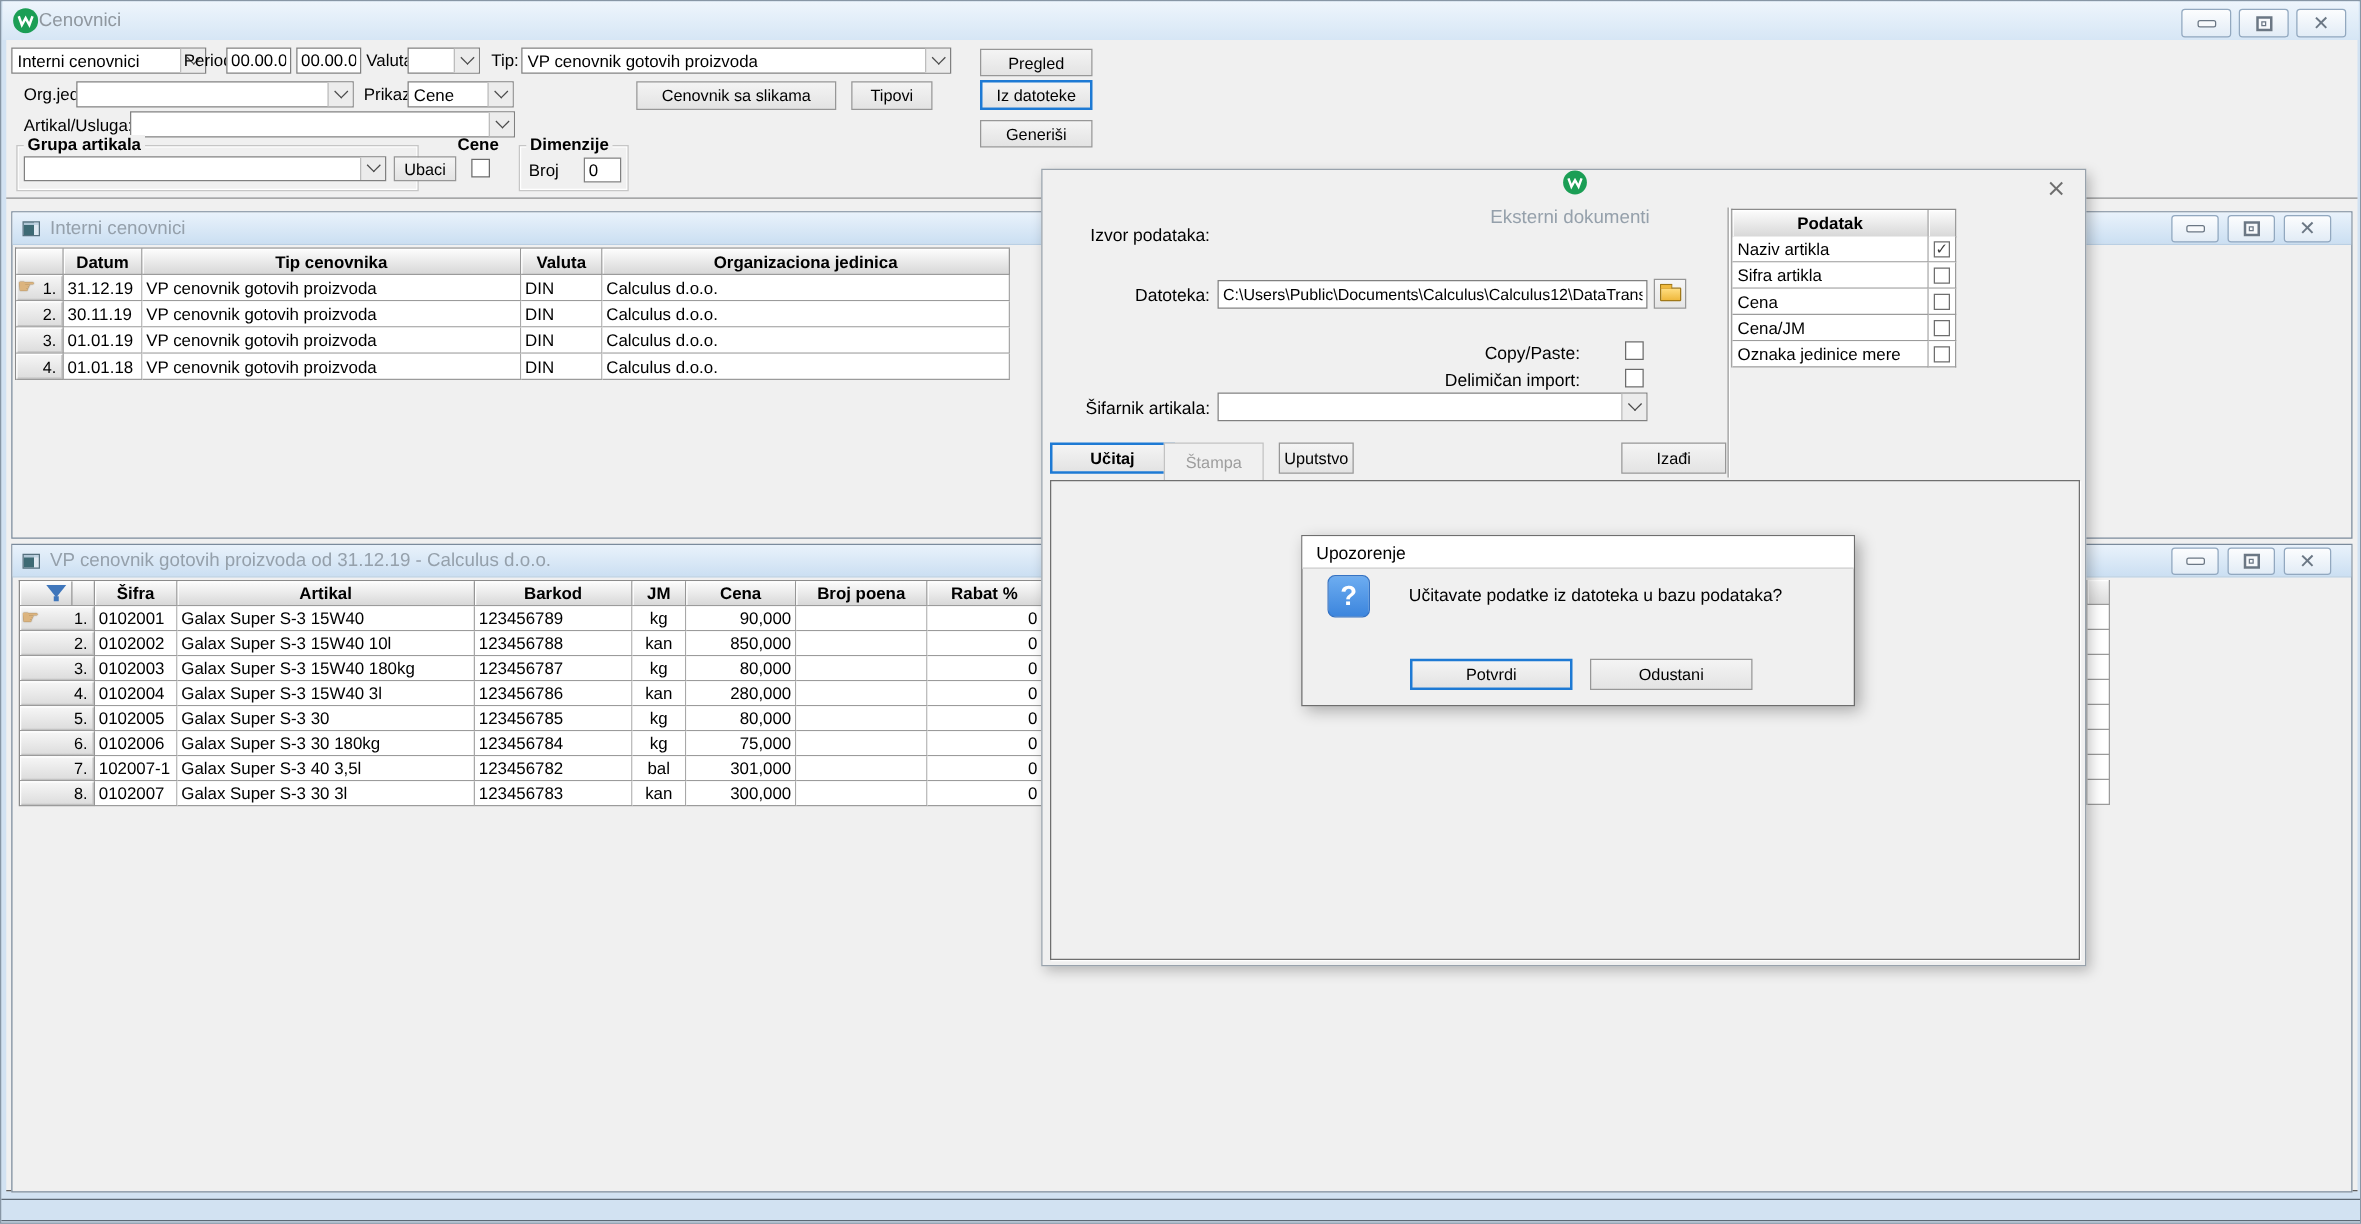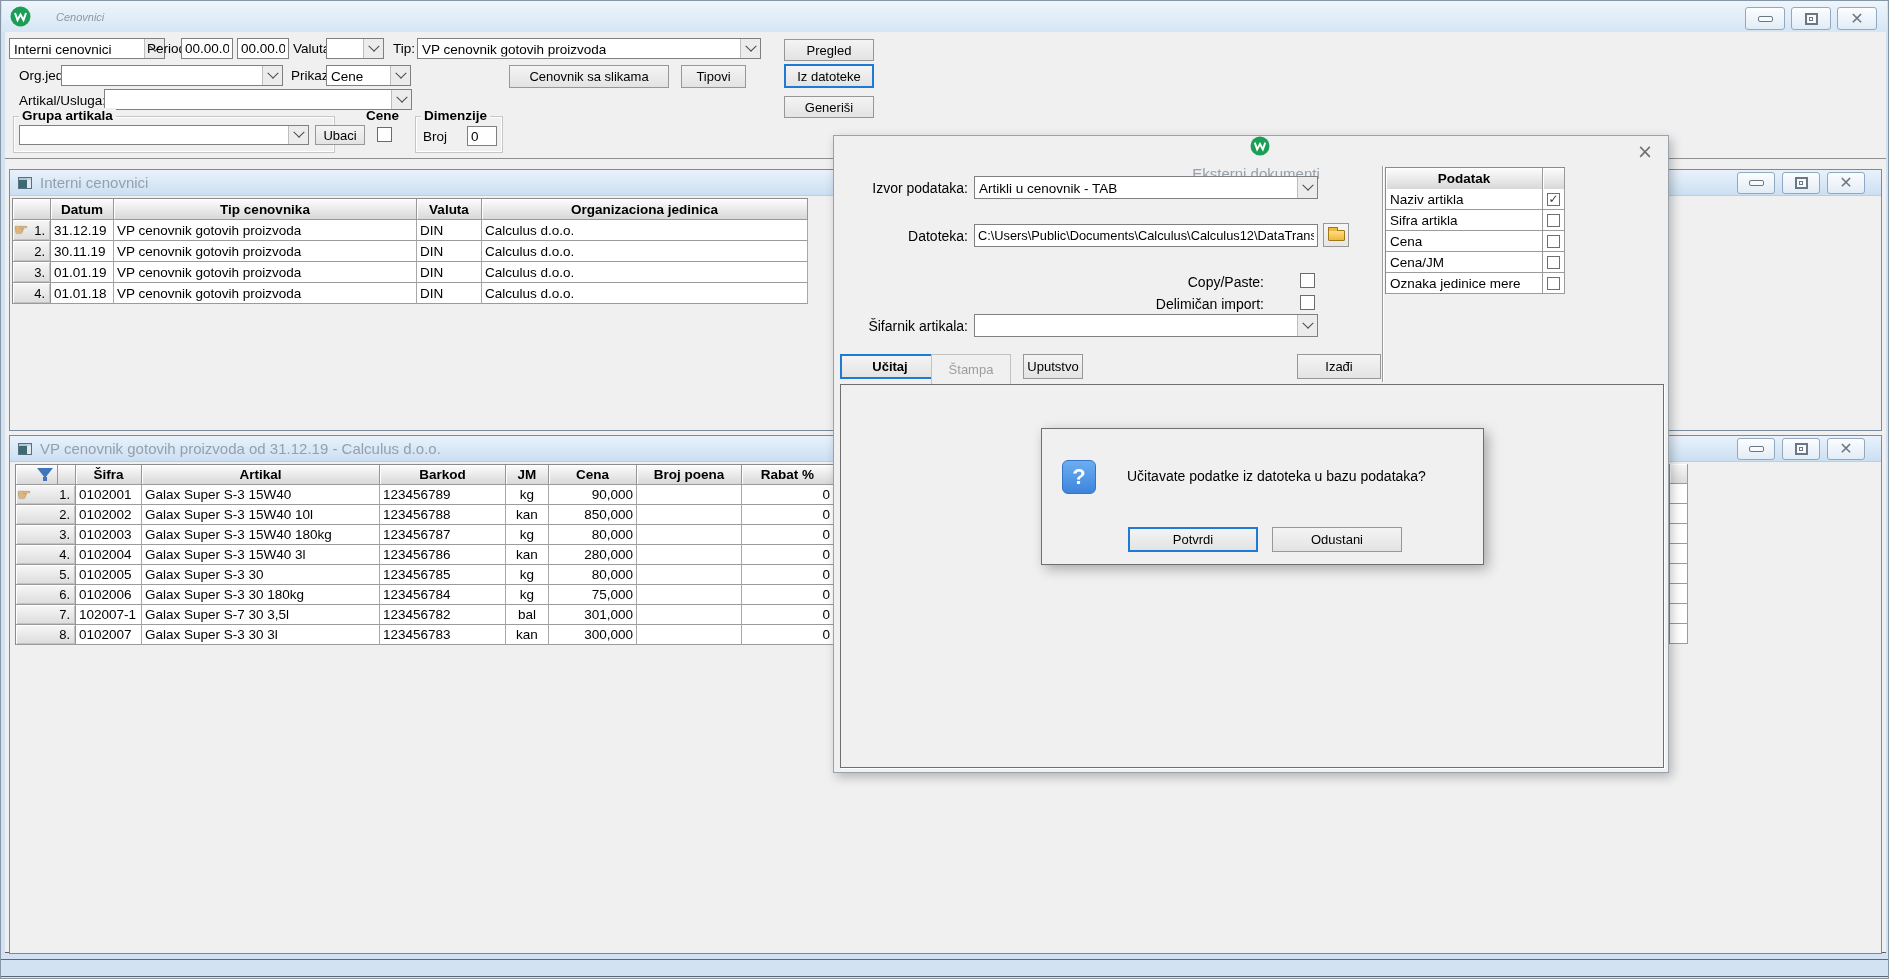--- a/index.html
+++ b/index.html
@@ -6,21 +6,21 @@
   * { box-sizing:border-box; }
   #screen {
     position:relative; width:1889px; height:979px; overflow:hidden;
     font-family:"Liberation Sans", sans-serif; font-size:13.5px; color:#000;
     background:#d2e2f2; border:1px solid #8796a5;
   }
 
   
   .titlebar-main { position:absolute; left:1px; top:0; right:1px; height:31px;
     background:linear-gradient(#eef5fc,#d6e6f5); display:flex; align-items:center; }
-  .app-title { color:#8f979f; font-size:11px; margin-left:25px;font-style:italic; }
+  .app-title { color:#8f979f; font-size:15px; margin-left:0; }
   .logo { width:21px; height:21px; margin-left:8px; flex:0 0 auto; }
 
   .winctl { display:flex; gap:6px; }
   .winctl-main { position:absolute; right:10px; top:6px; }
   .wbtn { width:40px; height:23px; border:1px solid #92a8bf; border-radius:3px;
     background:linear-gradient(#fcfdfe,#e2ecf6); display:flex; align-items:center; justify-content:center; }
   .wbtn-sm { width:38px; height:22px; }
   .g-min { width:15px; height:6px; background:#f8fafc; border:1px solid #6b7784; border-radius:2px; }
   .g-max { width:13px; height:12px; border:2px solid #6b7784; background:#f8fafc; display:flex; align-items:center; justify-content:center; }
   .g-max i { display:block; width:4px; height:4px; border:1.5px solid #6b7784; }
@@ -370,21 +370,21 @@
         <div class="td">123456784</div>
         <div class="td c">kg</div>
         <div class="td r">75,000</div>
         <div class="td"></div>
         <div class="td r">0</div>
 
         <div class="sel">
             <span class="rnum">7.</span>
           </div>
         <div class="td">102007-1</div>
-        <div class="td">Galax Super S-7 30 3,5l</div>
+        <div class="td">Galax Super S-3 40 3,5l</div>
         <div class="td">123456782</div>
         <div class="td c">bal</div>
         <div class="td r">301,000</div>
         <div class="td"></div>
         <div class="td r">0</div>
 
         <div class="sel">
             <span class="rnum">8.</span>
           </div>
         <div class="td">0102007</div>
@@ -414,26 +414,20 @@
     <div class="dtitle">
       <svg class="logo" style="width:20px;height:20px" viewBox="0 0 21 21">
         <circle cx="10.5" cy="10.5" r="10" fill="#1b9e55"></circle>
         <path d="M5 7 L7.5 14 L10.5 8.5 L13.5 14 L16 7" stroke="#ffffff" stroke-width="2" fill="none"></path>
       </svg>
       <span class="ttext">Eksterni dokumenti</span>
     </div>
     <div class="dclose">×</div>
 
     <div class="rlabel" style="left:0;top:44px;width:134px">Izvor podataka:</div>
-    <div class="combo" style="left:140px;top:40px;width:344px;height:23px">
-      <span class="cval">Artikli u cenovnik - TAB</span>
-      <span class="carrow">
-          <span class="chev"></span>
-        </span>
-    </div>
 
     <div class="rlabel" style="left:0;top:92px;width:134px">Datoteka:</div>
     <input class="tin" style="left: 140px; top: 88px; width: 344px; height: 23px; font-size: 12.8px;" readonly="" value="C:\Users\Public\Documents\Calculus\Calculus12\DataTransfer\Im">
     <div class="folderbtn" style="left:489px;top:87px">
       <span class="folder"></span>
     </div>
 
     <div class="rlabel" style="left:200px;top:138px;width:230px">Copy/Paste:</div>
     <span class="chk" style="left:466px;top:137px"></span>
     <div class="rlabel" style="left:200px;top:160px;width:230px">Delimičan import:</div>
@@ -481,20 +475,23 @@
       <div class="ptd">Oznaka jedinice mere</div>
       <div class="pchk">
           <span class="pbox"><span></span></span>
         </div>
     </div>
 
     <div class="dpanel"></div>
   </div>
 
   <div class="mbox">
+    <div class="mtitle">
+      <span>Upozorenje</span>
+    </div>
     <div class="qicon">?</div>
     <div class="mtext">Učitavate podatke iz datoteka u bazu podataka?</div>
     <div class="btn focus" style="left:86px;top:98px;width:130px;height:25px">Potvrdi</div>
     <div class="btn" style="left:230px;top:98px;width:130px;height:25px">Odustani</div>
   </div>
 
   <div class="edgeline" style="top:958px"></div>
   <div class="edgeline" style="top:975px"></div>
 </div>
 

